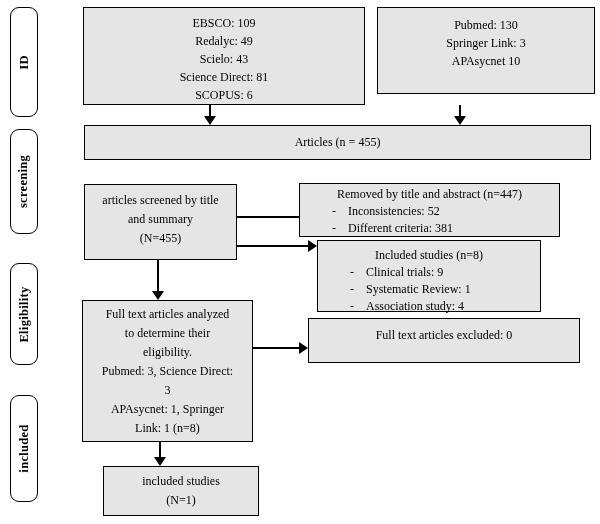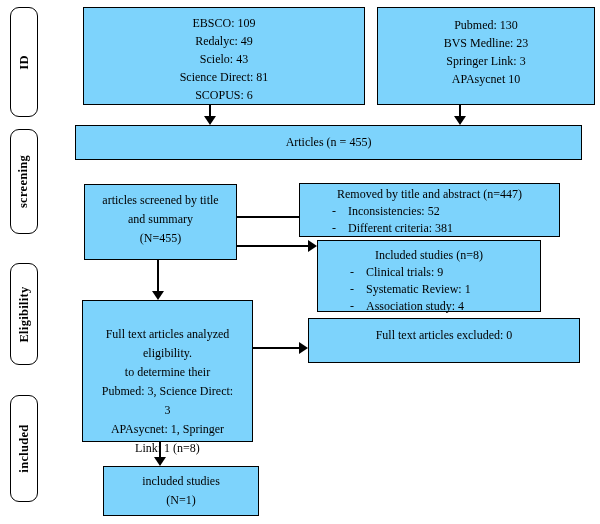--- a/index.html
+++ b/index.html
@@ -2,21 +2,21 @@
 <html><head>
 <meta charset="utf-8">
 <style>
   html,body{margin:0;padding:0;background:#fff;}
   #stage{
     position:relative;width:600px;height:524px;background:#fff;
     font-family:"Liberation Serif","DejaVu Serif",serif;
     color:#000;font-size:12px;overflow:hidden;
   }
   .box{
-    position:absolute;border:1.5px solid #000;background:#7dd3fc;
+    position:absolute;border:1.5px solid #000;background:#e5e5e5;
     box-sizing:border-box;text-align:center;
   }
   .stage-label{
     position:absolute;border:1.5px solid #000;border-radius:9px;
     box-sizing:border-box;display:flex;align-items:center;justify-content:center;
     background:#fff;
   }
   .stage-label span{
     transform:rotate(-90deg);white-space:nowrap;font-weight:bold;
     font-size:12.5px;letter-spacing:.3px;
@@ -60,31 +60,30 @@
   </div>
 
   <div class="box lines-18" style="left:83px;top:7px;width:282px;height:98px;padding-top:6px;">
     <div class="ln">EBSCO: 109</div>
     <div class="ln">Redalyc: 49</div>
     <div class="ln">Scielo: 43</div>
     <div class="ln">Science Direct: 81</div>
     <div class="ln">SCOPUS: 6</div>
   </div>
 
-  <div class="box lines-18" style="left:377px;top:7px;width:218px;height:98px;padding-top:8px;">
+  <div class="box lines-18" style="left:377px;top:7px;width:218px;height:87px;padding-top:8px;">
     <div class="ln">Pubmed: 130</div>
-    <div class="ln">BVS Medline: 23</div>
     <div class="ln">Springer Link: 3</div>
     <div class="ln">APAsycnet 10</div>
   </div>
 
   <div class="av" style="left:209px;top:105px;height:11px;"></div>
   <div class="av" style="left:459px;top:105px;height:11px;"></div>
 
-  <div class="box" style="left:75px;top:125px;width:507px;height:35px;display:flex;align-items:center;justify-content:center;">
+  <div class="box" style="left:84px;top:125px;width:507px;height:35px;display:flex;align-items:center;justify-content:center;">
     <div>Articles (n = 455)</div>
   </div>
 
   <div class="box" style="left:84px;top:184px;width:153px;height:76px;padding-top:6px;">
     <div class="ln">articles screened by title</div>
     <div class="ln">and summary</div>
     <div class="ln">(N=455)</div>
   </div>
 
   <div class="ah" style="left:237px;top:216px;width:71px;"></div>
@@ -113,24 +112,24 @@
       <span class="txt">Systematic Review: 1</span>
     </div>
     <div class="li">
       <span class="dash">-</span>
       <span class="txt">Association study: 4</span>
     </div>
   </div>
 
   <div class="av" style="left:157px;top:260px;height:31px;"></div>
 
-  <div class="box" style="left:82px;top:300px;width:171px;height:142px;padding-top:24px;">
+  <div class="box" style="left:82px;top:300px;width:171px;height:142px;padding-top:4px;">
     <div class="ln">Full text articles analyzed</div>
+    <div class="ln">to determine their</div>
     <div class="ln">eligibility.</div>
-    <div class="ln">to determine their</div>
     <div class="ln">Pubmed: 3, Science Direct:</div>
     <div class="ln">3</div>
     <div class="ln">APAsycnet: 1, Springer</div>
     <div class="ln">Link: 1 (n=8)</div>
   </div>
 
   <div class="ah" style="left:253px;top:347px;width:46px;"></div>
 
   <div class="box" style="left:308px;top:318px;width:272px;height:45px;padding-top:7px;">
     <div class="ln">Full text articles excluded: 0</div>

